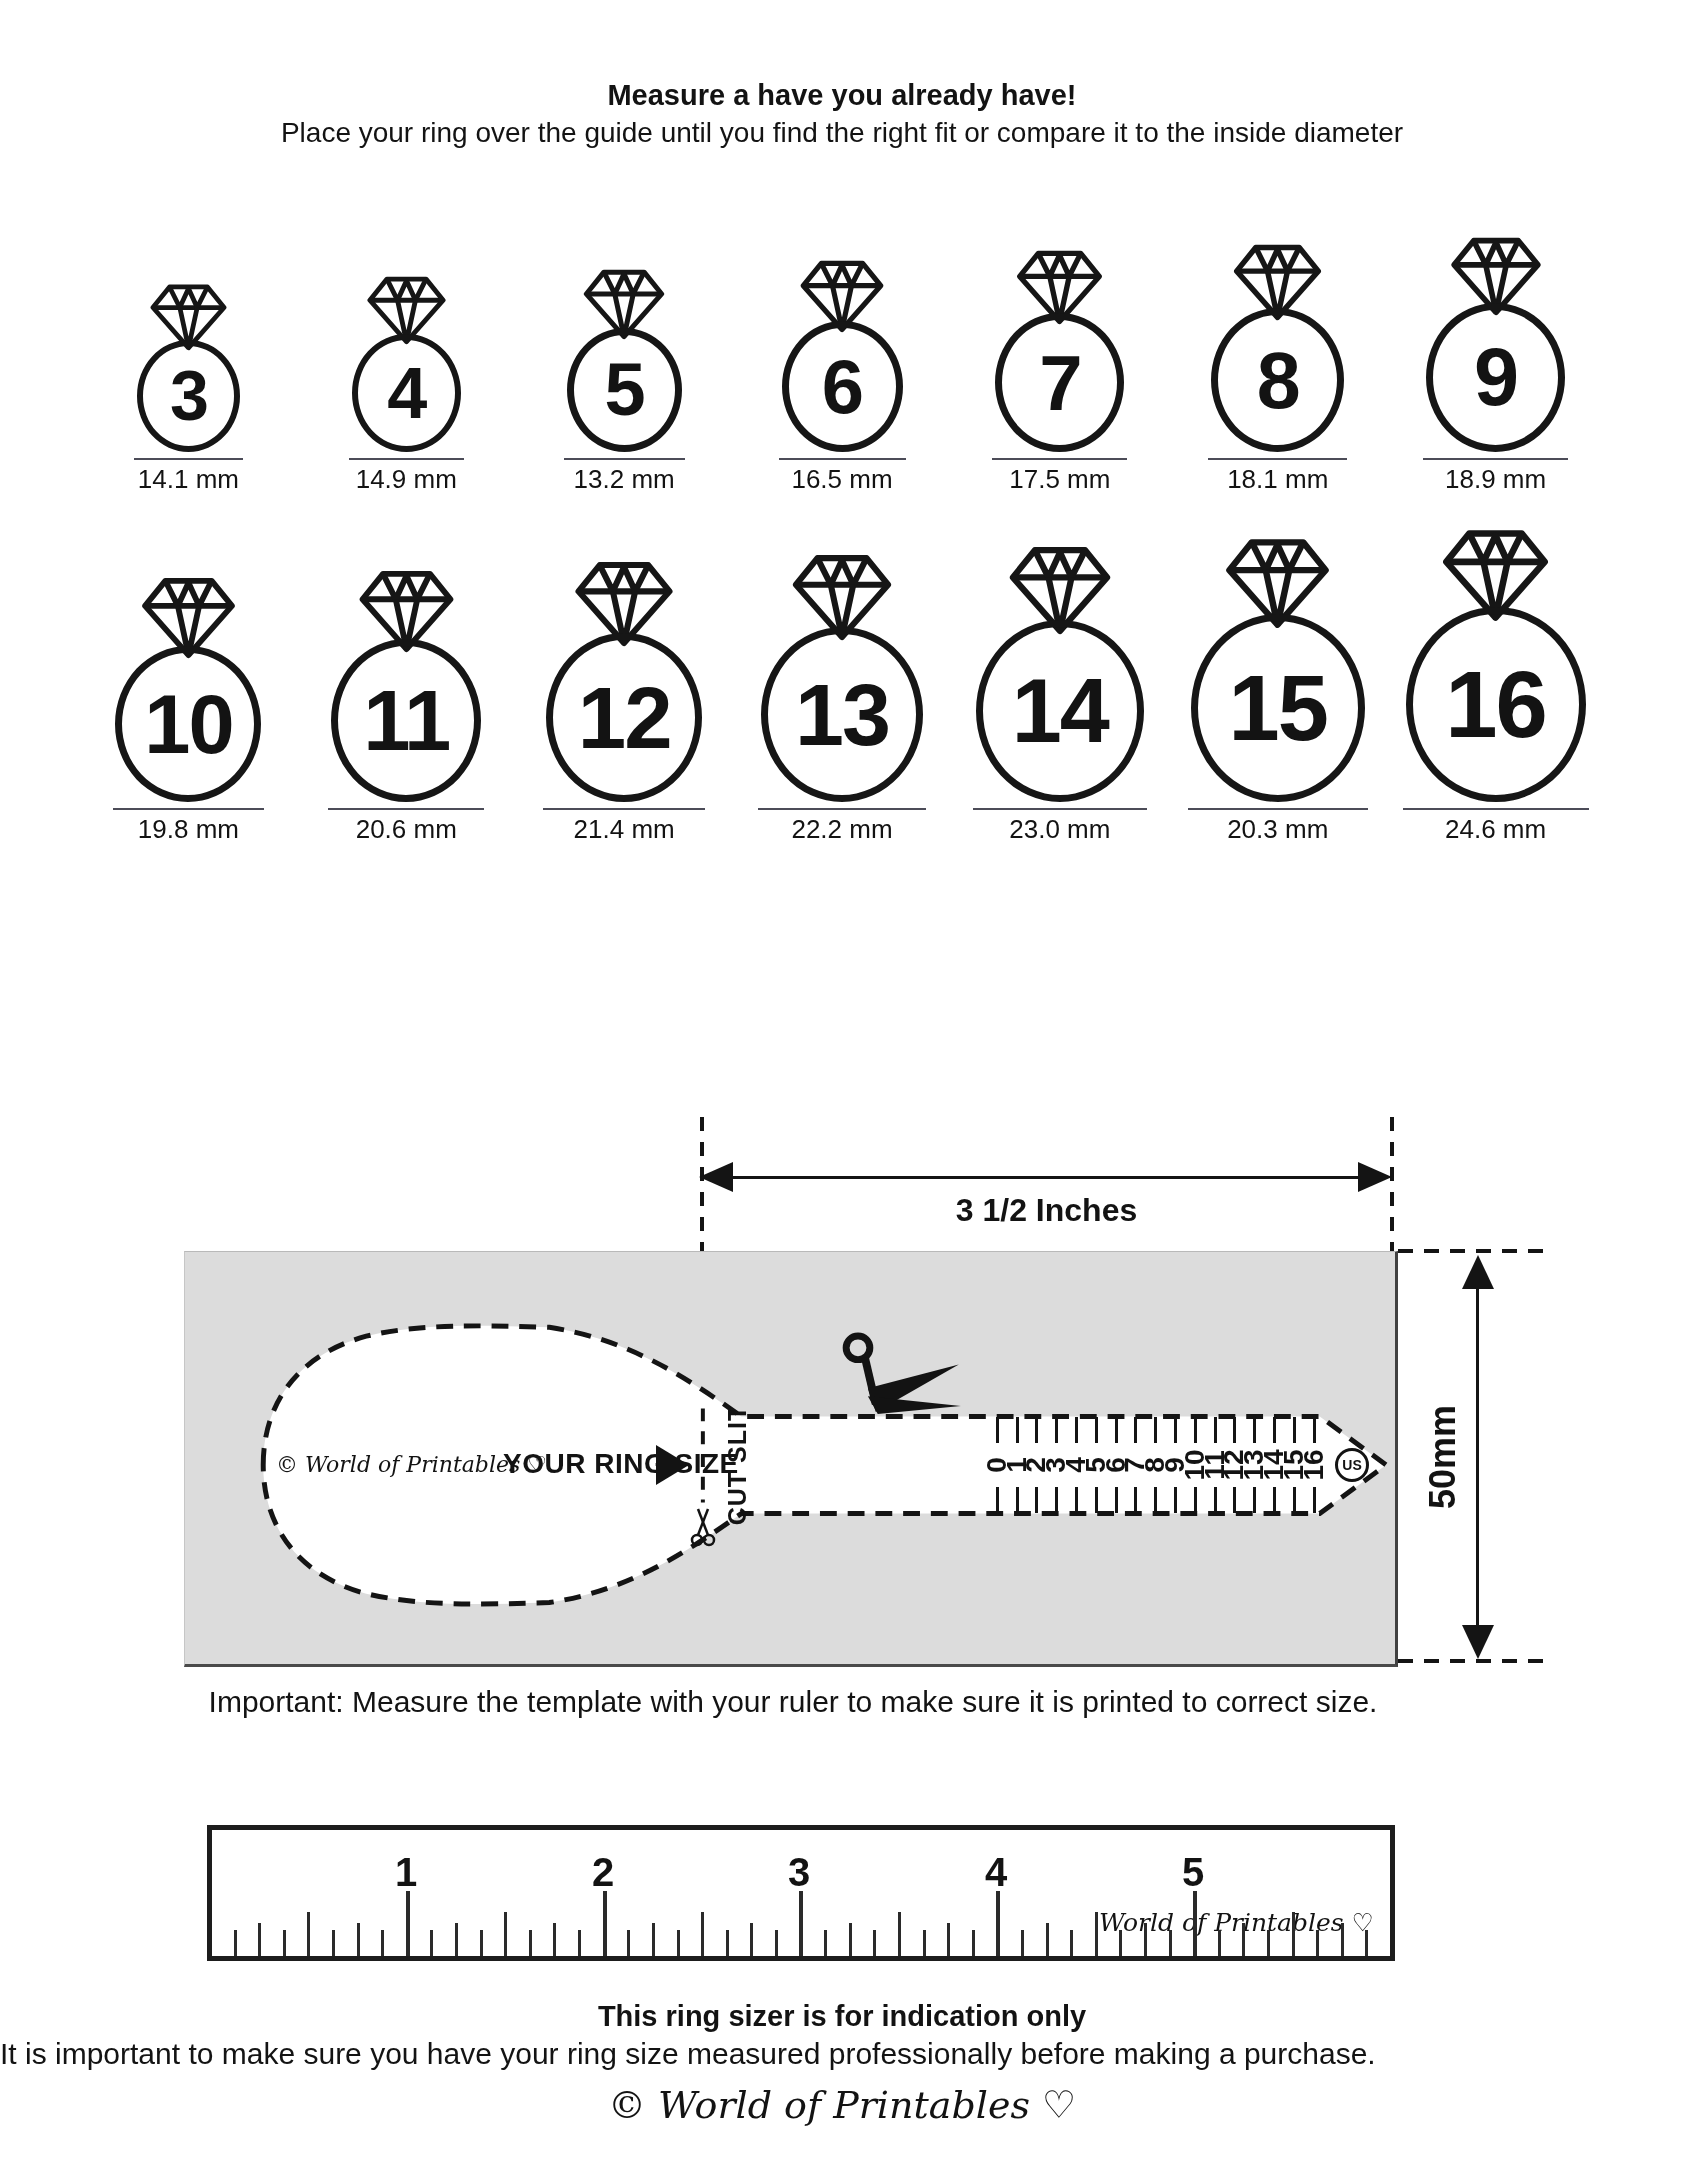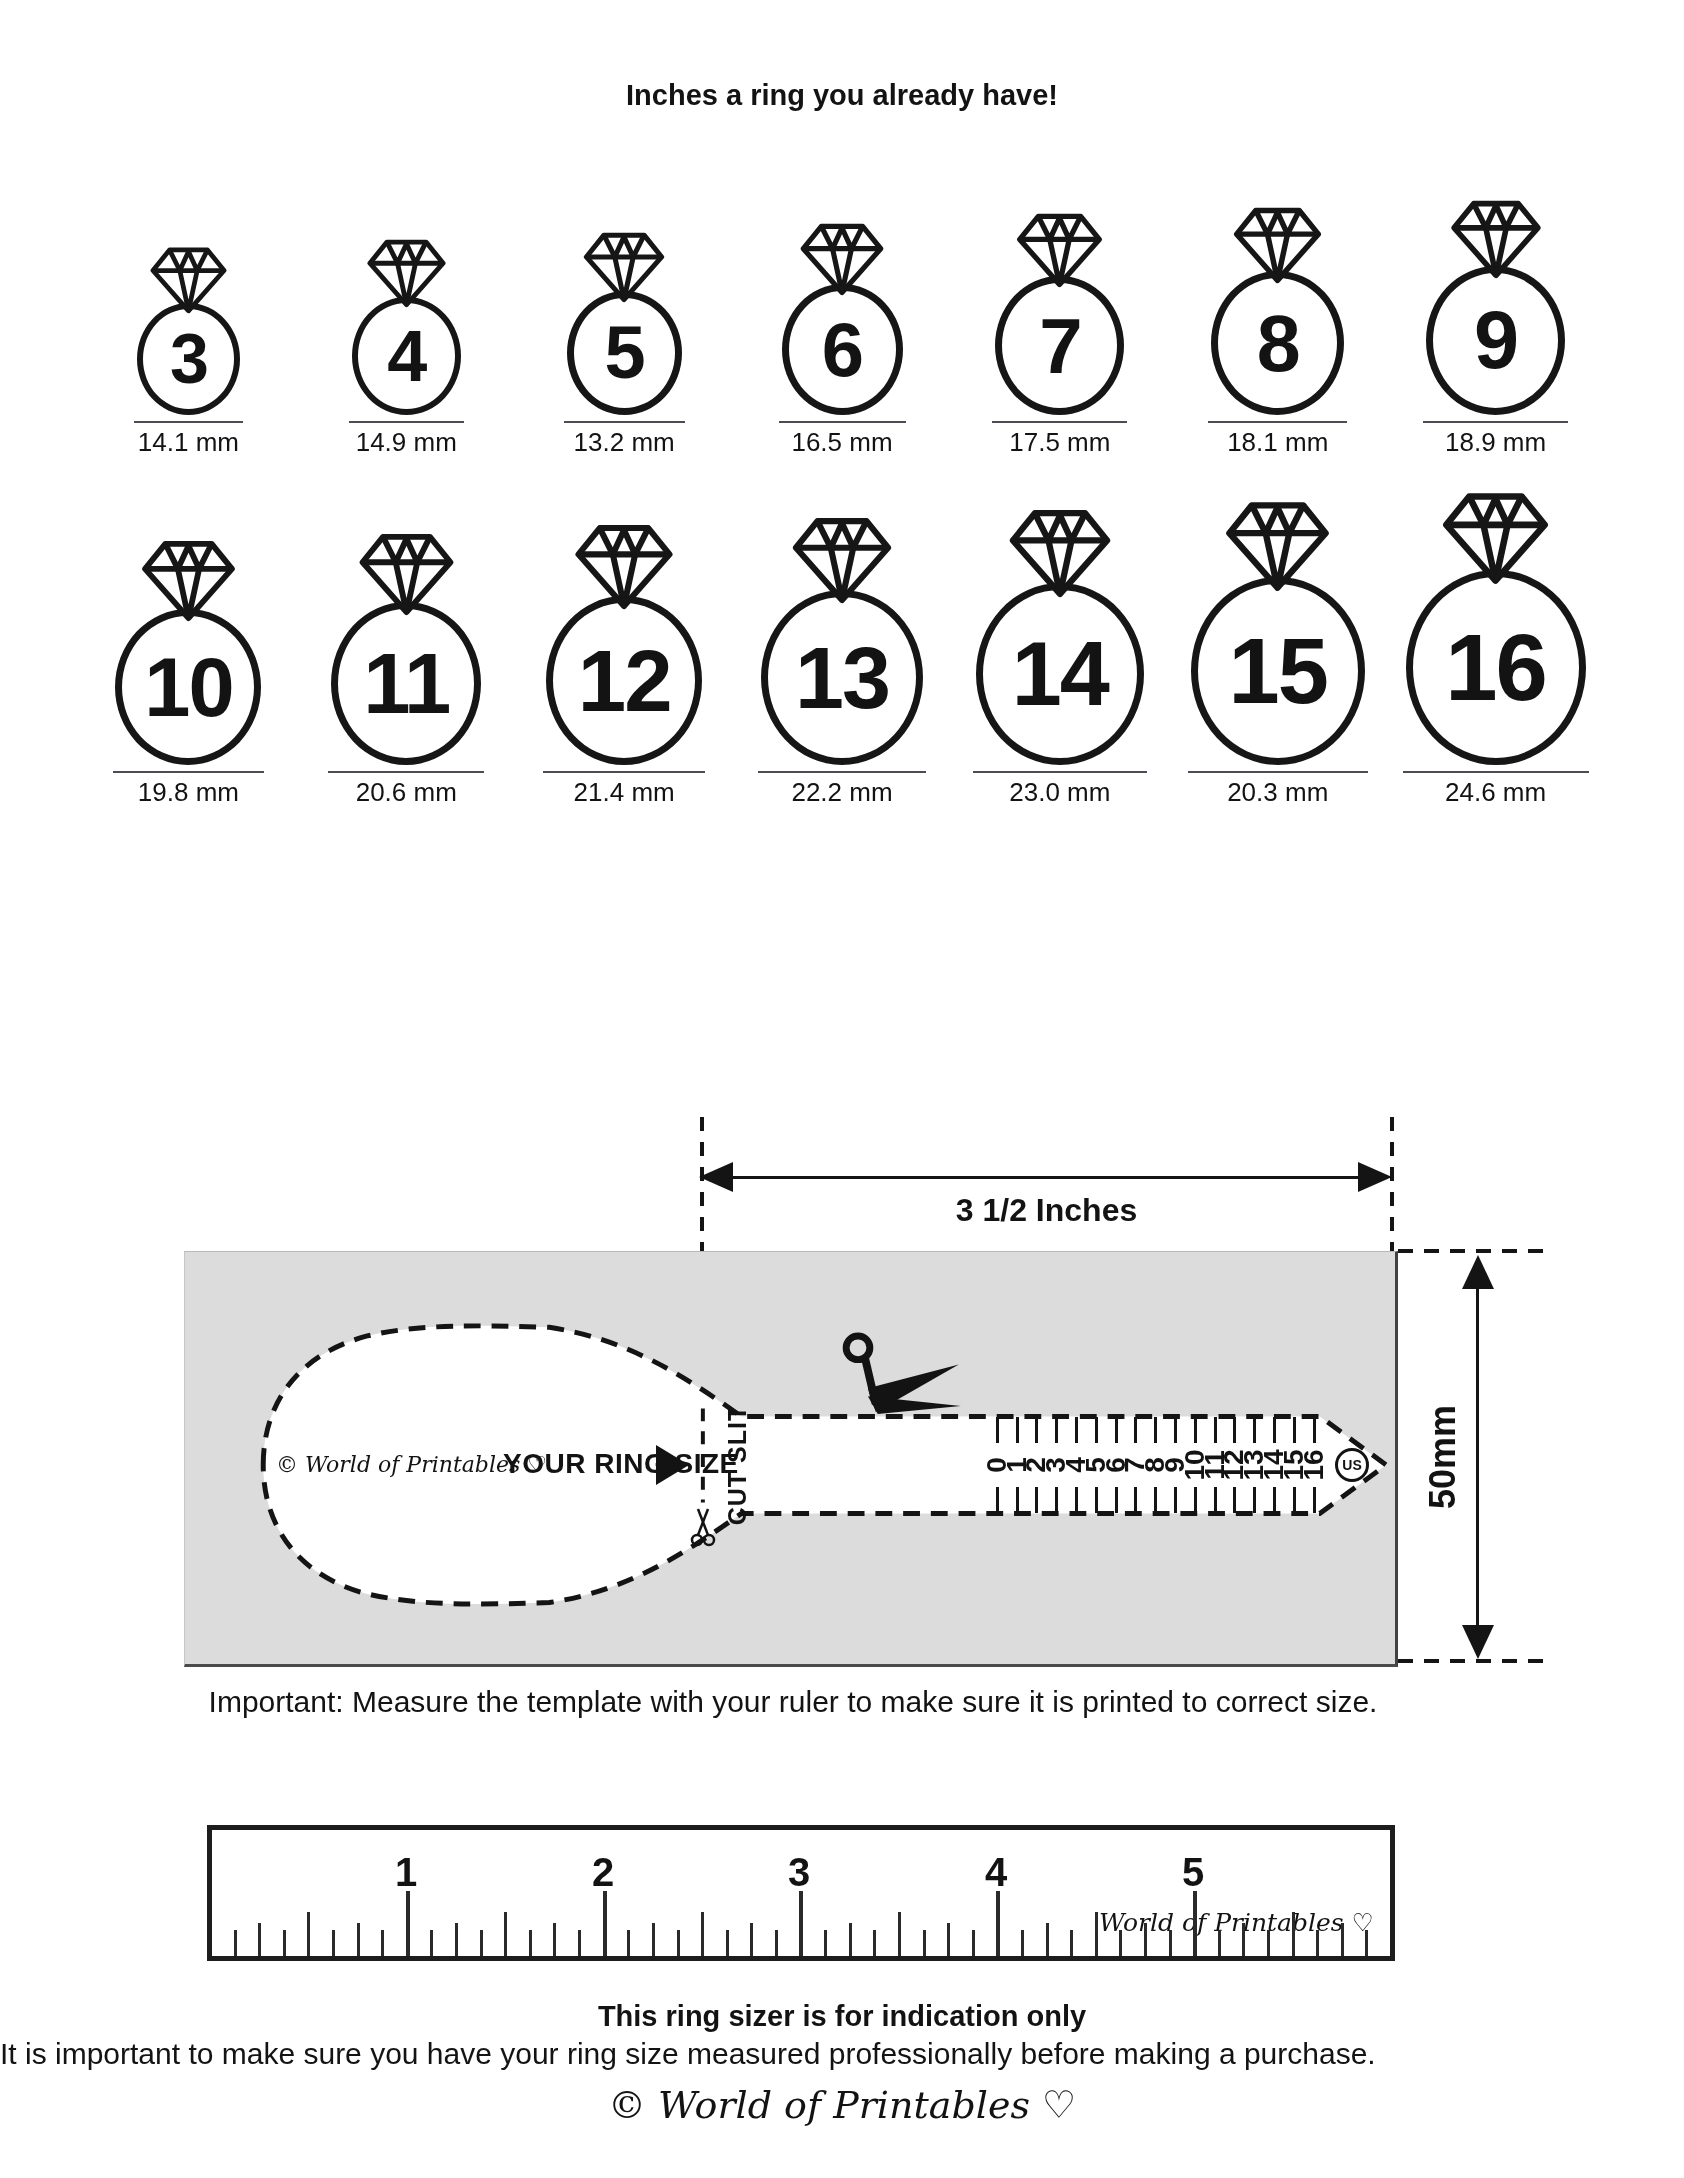--- a/index.html
+++ b/index.html
@@ -70,21 +70,22 @@
   .foot-logo{position:absolute;left:0;top:2083px;width:1684px;text-align:center;
              font-family:"DejaVu Serif",serif;font-style:italic;font-size:38px;}
 </style>
 </head>
 <body>
 
 <div class="page">
 
 
   <div class="intro">
-    <div class="lead">Inches a ring you already have!</div>
+    <div class="lead">Measure a have you already have!</div>
+    <div class="sub">Place your ring over the guide until you find the right fit or compare it to the inside diameter</div>
   </div>
 
   <div class="ring-rows">
     <div class="ring-row" id="ring-row-1">
         <div class="ring-cell">
           <div class="ring-fig" style="height:226px">
          <svg class="diamond-svg" width="83" height="68" viewBox="0 0 100 86">
      <g fill="none" stroke="#161616" stroke-width="6" stroke-linejoin="round">
        <path d="M26 5 L74 5 L95 31 L50 82 L5 31 Z"></path>
        <path d="M5 31 H95"></path>

